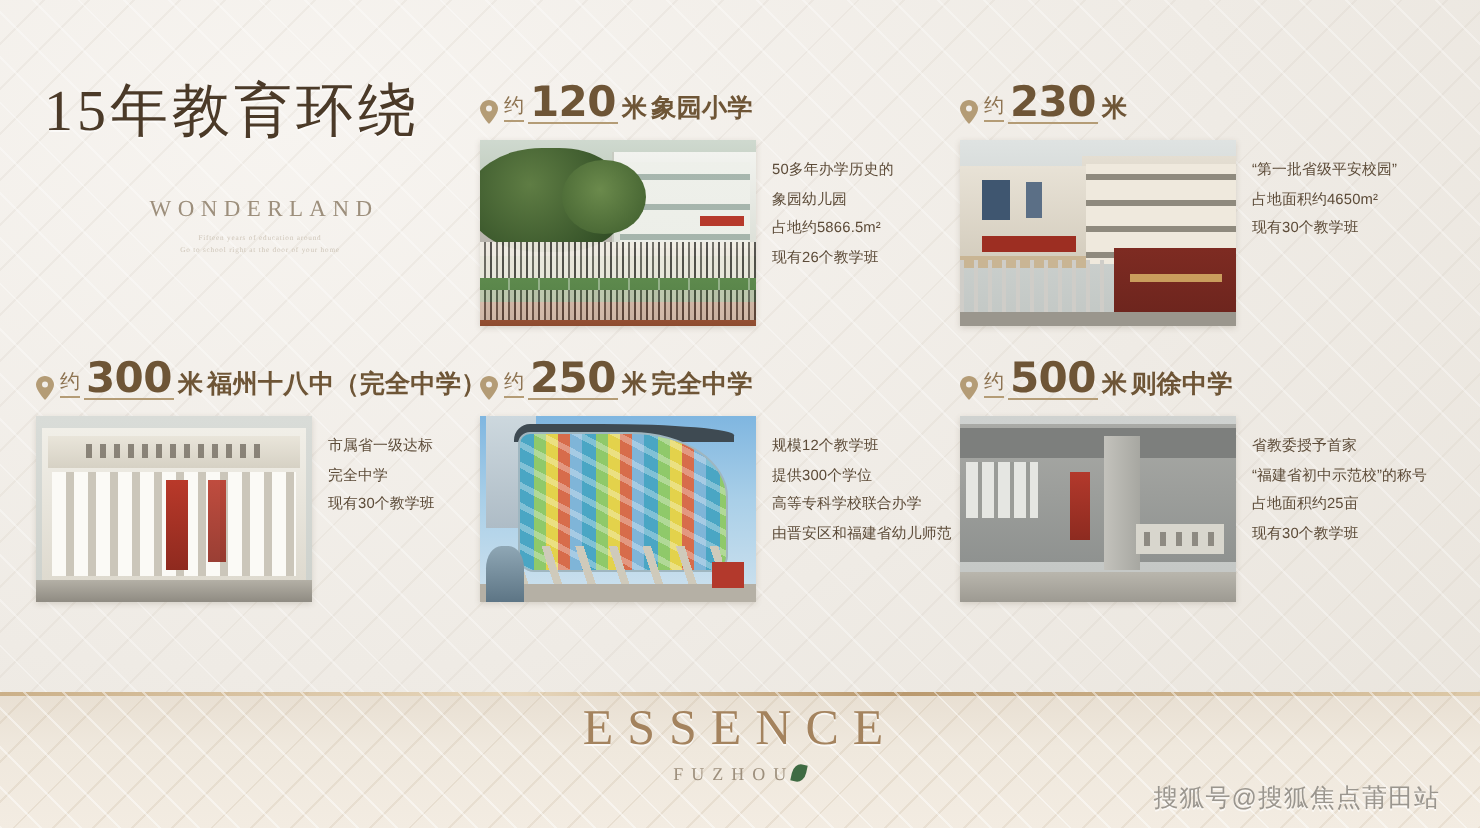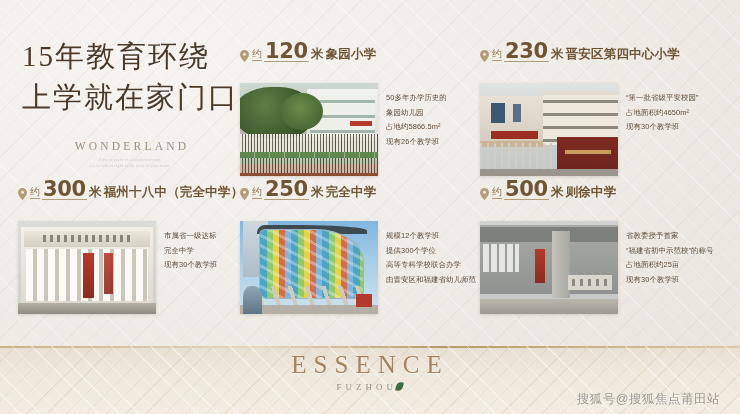--- a/index.html
+++ b/index.html
@@ -71,21 +71,21 @@
   }
   .num{
     font-size:21px; font-weight:bold; color:#6e5536; letter-spacing:-.3px;
     line-height:.92; border-bottom:1px solid #b49c76; padding:0 1px;
     font-family:"DejaVu Sans","Liberation Sans",sans-serif;
   }
   .hname{
     font-size:12.5px; color:#6e5536; font-weight:bold;
     line-height:1.05; letter-spacing:.2px; position:relative; top:-1px;
   }
-  .card-body{ display:flex; margin-top:21px; }
+  .card-body{ display:flex; margin-top:8px; }
   .thumb{
     width:138px; height:93px; flex:0 0 auto; overflow:hidden;
     position:relative; background:#b9b6ae;
     box-shadow:0 1px 3px rgba(90,75,55,.18);
   }
   .facts{ padding:8px 0 0 8px; }
   .facts div{
     font-size:7.4px; color:#5c4b38; line-height:1.95; white-space:nowrap;
     letter-spacing:.1px;
   }
@@ -219,21 +219,20 @@
     white-space:nowrap;
   }
 </style>
 </head>
 <body>
 
 <div id="page">
 
   <div id="headline">
     <div class="hl-line">15年教育环绕</div>
-    <div class="hl-line">上学就在家门口</div>
     <div id="wonderland">WONDERLAND</div>
     <div id="sub1">Fifteen years of education around</div>
     <div id="sub2">Go to school right at the door of your home</div>
   </div>
 
   <div class="card" style="left:240px;top:42px;">
     <div class="card-head">
       <span class="pin">
         <svg width="9" height="12" viewBox="0 0 9 12">
             <path d="M4.5 0C2 0 0 2 0 4.4 0 7.3 4.5 12 4.5 12S9 7.3 9 4.4C9 2 7 0 4.5 0z" fill="#b49c76"></path>
@@ -271,21 +270,20 @@
     <div class="card-head">
       <span class="pin">
         <svg width="9" height="12" viewBox="0 0 9 12">
             <path d="M4.5 0C2 0 0 2 0 4.4 0 7.3 4.5 12 4.5 12S9 7.3 9 4.4C9 2 7 0 4.5 0z" fill="#b49c76"></path>
             <circle cx="4.5" cy="4.3" r="1.5" fill="#f1eeea"></circle>
           </svg>
       </span>
       <span class="约">约</span>
       <span class="num">230</span>
       <span class="hname">米</span>
-      <span class="hname">晋安区第四中心小学</span>
     </div>
     <div class="card-body">
       <div class="thumb">
         <div class="ph p2-sky"></div>
           <div class="ph p2-bld"></div>
         <div class="ph p2-left"></div>
           <div class="ph p2-awn"></div>
         <div class="ph p2-sign"></div>
           <div class="ph p2-gate"></div>
         <div class="ph p2-wall"></div>

